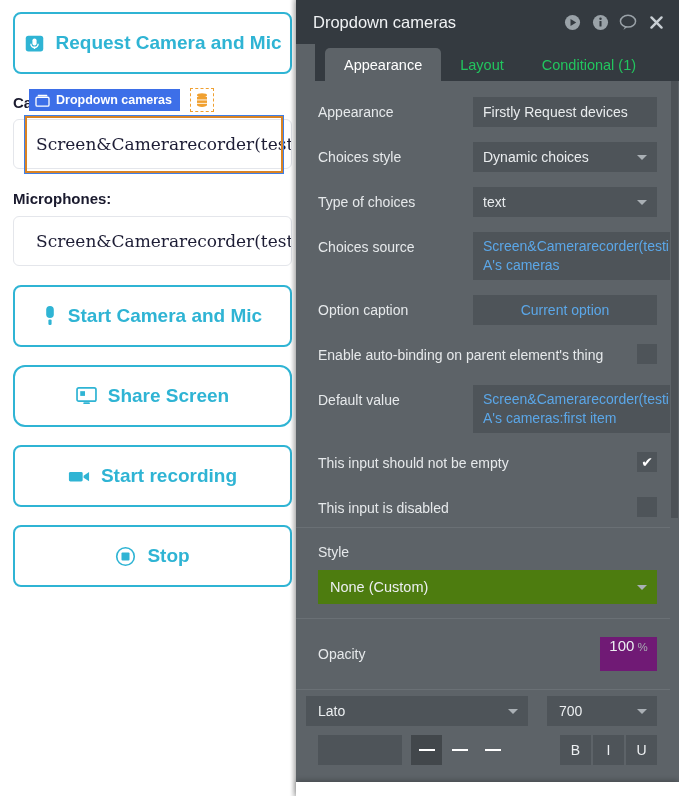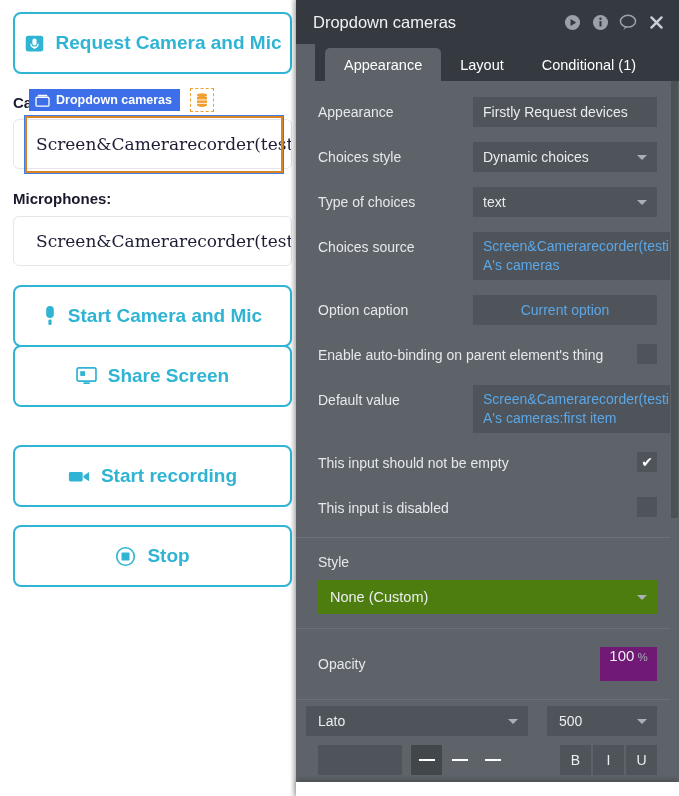--- a/index.html
+++ b/index.html
@@ -110,21 +110,21 @@
   #tabstrip {
     height: 37px; flex: 0 0 37px;
     background: #343a40;
     display: flex; align-items: flex-end;
     padding-left: 10px;
     margin-left: 19px;
   }
   .tab {
     height: 33px; padding: 0 19px;
     display: flex; align-items: center; justify-content: center;
-    color: #ffffff; font-size: 14.5px;
+    color: #22c55e; font-size: 14.5px;
     border-radius: 5px 5px 0 0;
     white-space: nowrap;
   }
   .tab.active {
     background: #5d6368; color: #ffffff;
   }
 
   #panel-body {
     flex: 1 1 auto; position: relative;
     background: #5d6368;
@@ -296,21 +296,21 @@
     <div class="cv-btn" style="top:285px;">
       <span class="cv-ico">
         <svg width="14" height="22" viewBox="0 0 14 22">
           <rect x="3.2" y="1" width="7.6" height="12" rx="3.8" fill="#2fb4d4"></rect>
           <rect x="5.4" y="14.4" width="3.2" height="5.6" rx="1.2" fill="#2fb4d4"></rect>
         </svg>
       </span>
       <span class="cv-btn-label">Start Camera and Mic</span>
     </div>
 
-    <div class="cv-btn" style="top:345px;">
+    <div class="cv-btn" style="top:365px;border-radius:12px;">
       <span class="cv-ico">
         <svg width="21" height="18" viewBox="0 0 22 19">
           <rect x="1" y="1" width="20" height="14" rx="1.8" fill="none" stroke="#2fb4d4" stroke-width="1.8"></rect>
           <rect x="4.4" y="4.4" width="5" height="5" fill="#2fb4d4"></rect>
           <rect x="7.6" y="16.2" width="7" height="1.8" rx="0.9" fill="#2fb4d4"></rect>
         </svg>
       </span>
       <span class="cv-btn-label">Share Screen</span>
     </div>
 
@@ -420,21 +420,21 @@
           <div class="pfield dyn">Screen&amp;Camerarecorder(testing) A's cameras:first item</div>
         </div>
 
         <div class="prow">
           <div class="prow-label wide">This input should not be empty</div>
           <div class="chk">
             <span class="chk-mark">✔</span>
           </div>
         </div>
 
-        <div class="prow" style="margin-bottom:14px;">
+        <div class="prow" style="margin-bottom:4px;">
           <div class="prow-label wide">This input is disabled</div>
           <div class="chk"></div>
         </div>
       </div>
 
       <div class="sep"></div>
 
       <div class="sblock">
         <div class="sblock-title">Style</div>
         <div class="wide-select">
@@ -454,21 +454,21 @@
       </div>
 
       <div class="sep"></div>
 
       <div class="font-row">
         <div class="font-name">
           <span>Lato</span>
           <span class="caret"></span>
         </div>
         <div class="font-weight">
-          <span>500</span>
+          <span>700</span>
           <span class="caret"></span>
         </div>
       </div>
 
       <div class="toolbar-row">
         <div class="tb-size"></div>
         <div class="tb-group">
           <div class="tb-btn on">
               <span class="align-bar"></span>
             </div>

